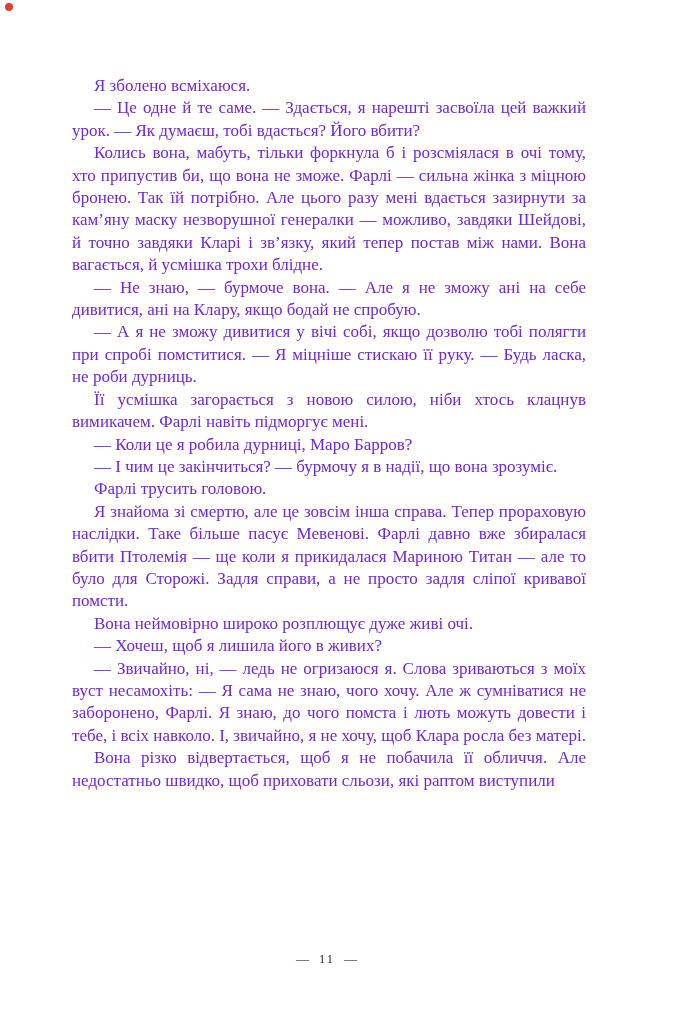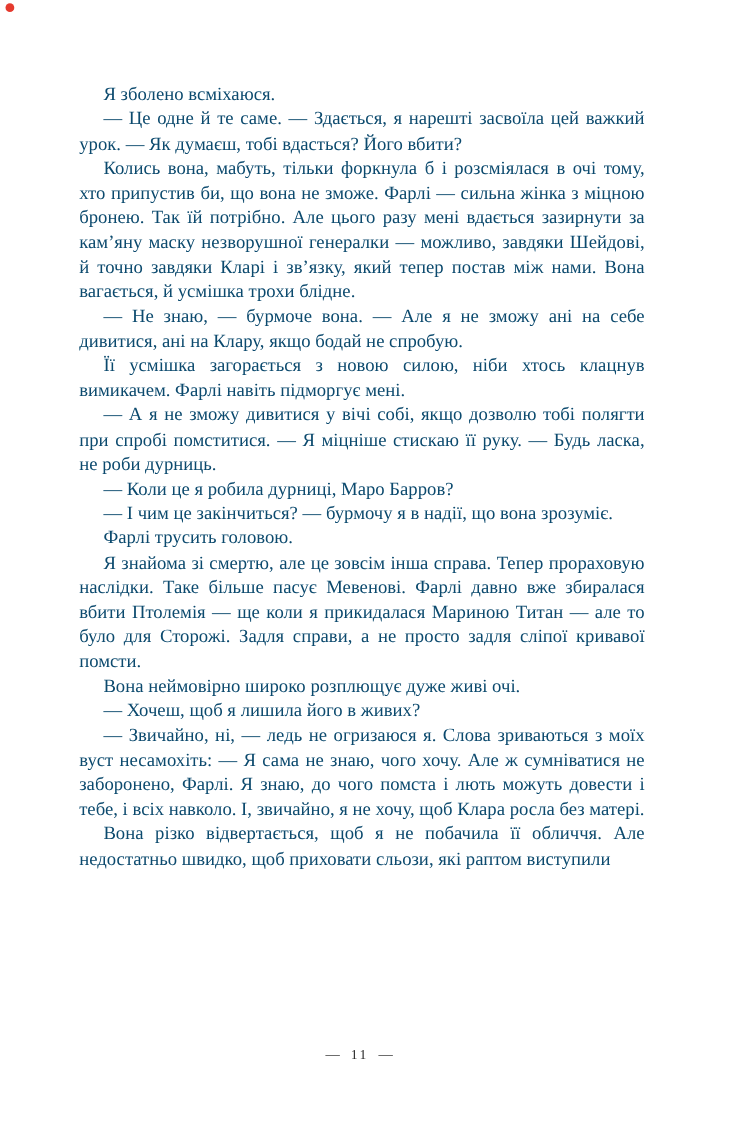--- a/index.html
+++ b/index.html
@@ -22,21 +22,21 @@
     width: 8px;
     height: 8px;
     border-radius: 50%;
     background: #e53a2e;
   }
   .text-block {
     position: absolute;
     left: 72px;
     top: 75px;
     width: 514px;
-    color: #0c4a6e;
+    color: #6d28d9;
     font-size: 17px;
     line-height: 22.4px;
     text-align: justify;
     text-justify: inter-word;
   }
   .text-block p {
     margin: 0;
     padding: 0;
     text-indent: 22px;
   }
@@ -66,22 +66,22 @@
 
 <div class="book-page">
 
   <span class="red-dot"></span>
 
   <div class="text-block">
     <p>Я зболено всміхаюся.</p>
     <p>— Це одне й те саме. — Здається, я нарешті засвоїла цей важкий урок. — Як думаєш, тобі вдасться? Його вбити?</p>
     <p>Колись вона, мабуть, тільки форкнула б і розсміялася в очі тому, хто припустив би, що вона не зможе. Фарлі — сильна жінка з міцною бронею. Так їй потрібно. Але цього разу мені вдається зазирнути за кам’яну маску незворушної генералки — можливо, завдяки Шейдові, й точно завдяки Кларі і зв’язку, який тепер постав між нами. Вона вагається, й усмішка трохи блідне.</p>
     <p>— Не знаю, — бурмоче вона. — Але я не зможу ані на себе дивитися, ані на Клару, якщо бодай не спробую.</p>
+    <p>— А я не зможу дивитися у вічі собі, якщо дозволю тобі полягти при спробі помститися. — Я міцніше стискаю її руку. — Будь ласка, не роби дурниць.</p>
     <p>Її усмішка загорається з новою силою, ніби хтось клацнув вимикачем. Фарлі навіть підморгує мені.</p>
-    <p>— А я не зможу дивитися у вічі собі, якщо дозволю тобі полягти при спробі помститися. — Я міцніше стискаю її руку. — Будь ласка, не роби дурниць.</p>
     <p>— Коли це я робила дурниці, Маро Барров?</p>
     <p>— І чим це закінчиться? — бурмочу я в надії, що вона зрозуміє.</p>
     <p>Фарлі трусить головою.</p>
     <p>Я знайома зі смертю, але це зовсім інша справа. Тепер прораховую наслідки. Таке більше пасує Мевенові. Фарлі давно вже збиралася вбити Птолемія — ще коли я прикидалася Мариною Титан — але то було для Сторожі. Задля справи, а не просто задля сліпої кривавої помсти.</p>
     <p>Вона неймовірно широко розплющує дуже живі очі.</p>
     <p>— Хочеш, щоб я лишила його в живих?</p>
     <p>— Звичайно, ні, — ледь не огризаюся я. Слова зриваються з моїх вуст несамохіть: — Я сама не знаю, чого хочу. Але ж сумніватися не заборонено, Фарлі. Я знаю, до чого помста і лють можуть довести і тебе, і всіх навколо. І, звичайно, я не хочу, щоб Клара росла без матері.</p>
     <p>Вона різко відвертається, щоб я не побачила її обличчя. Але недостатньо швидко, щоб приховати сльози, які раптом виступили</p>
   </div>
 

